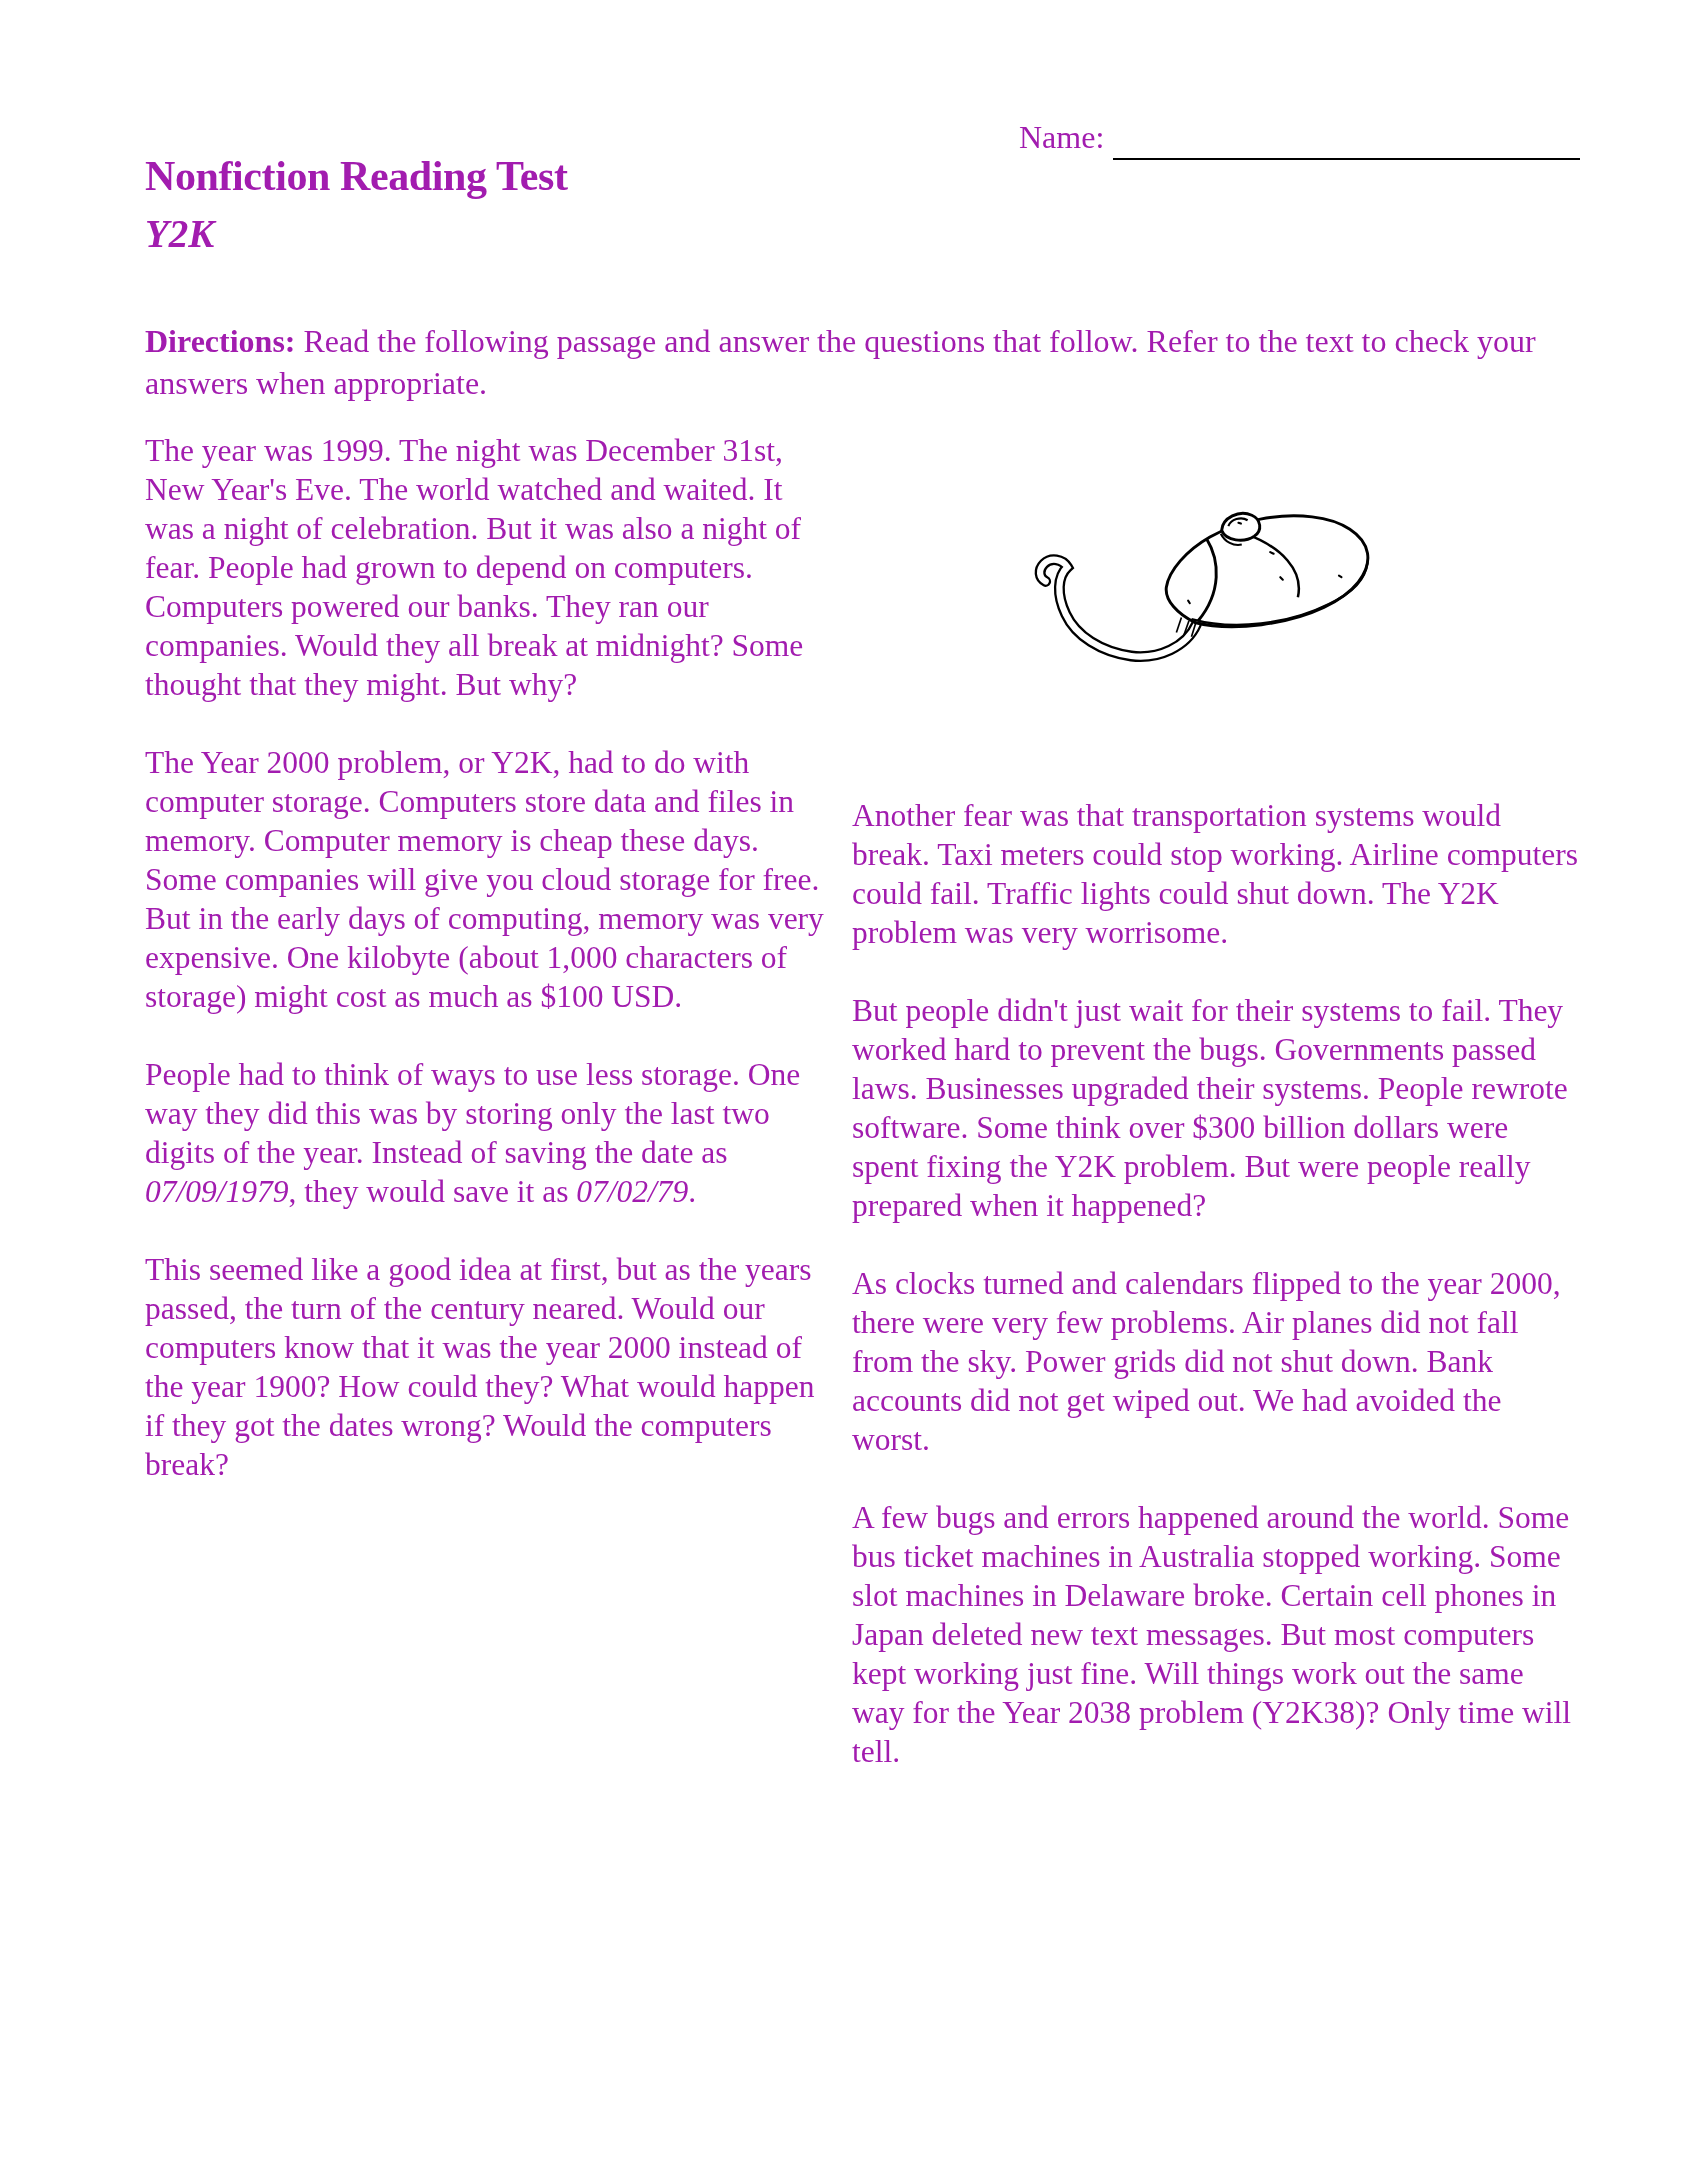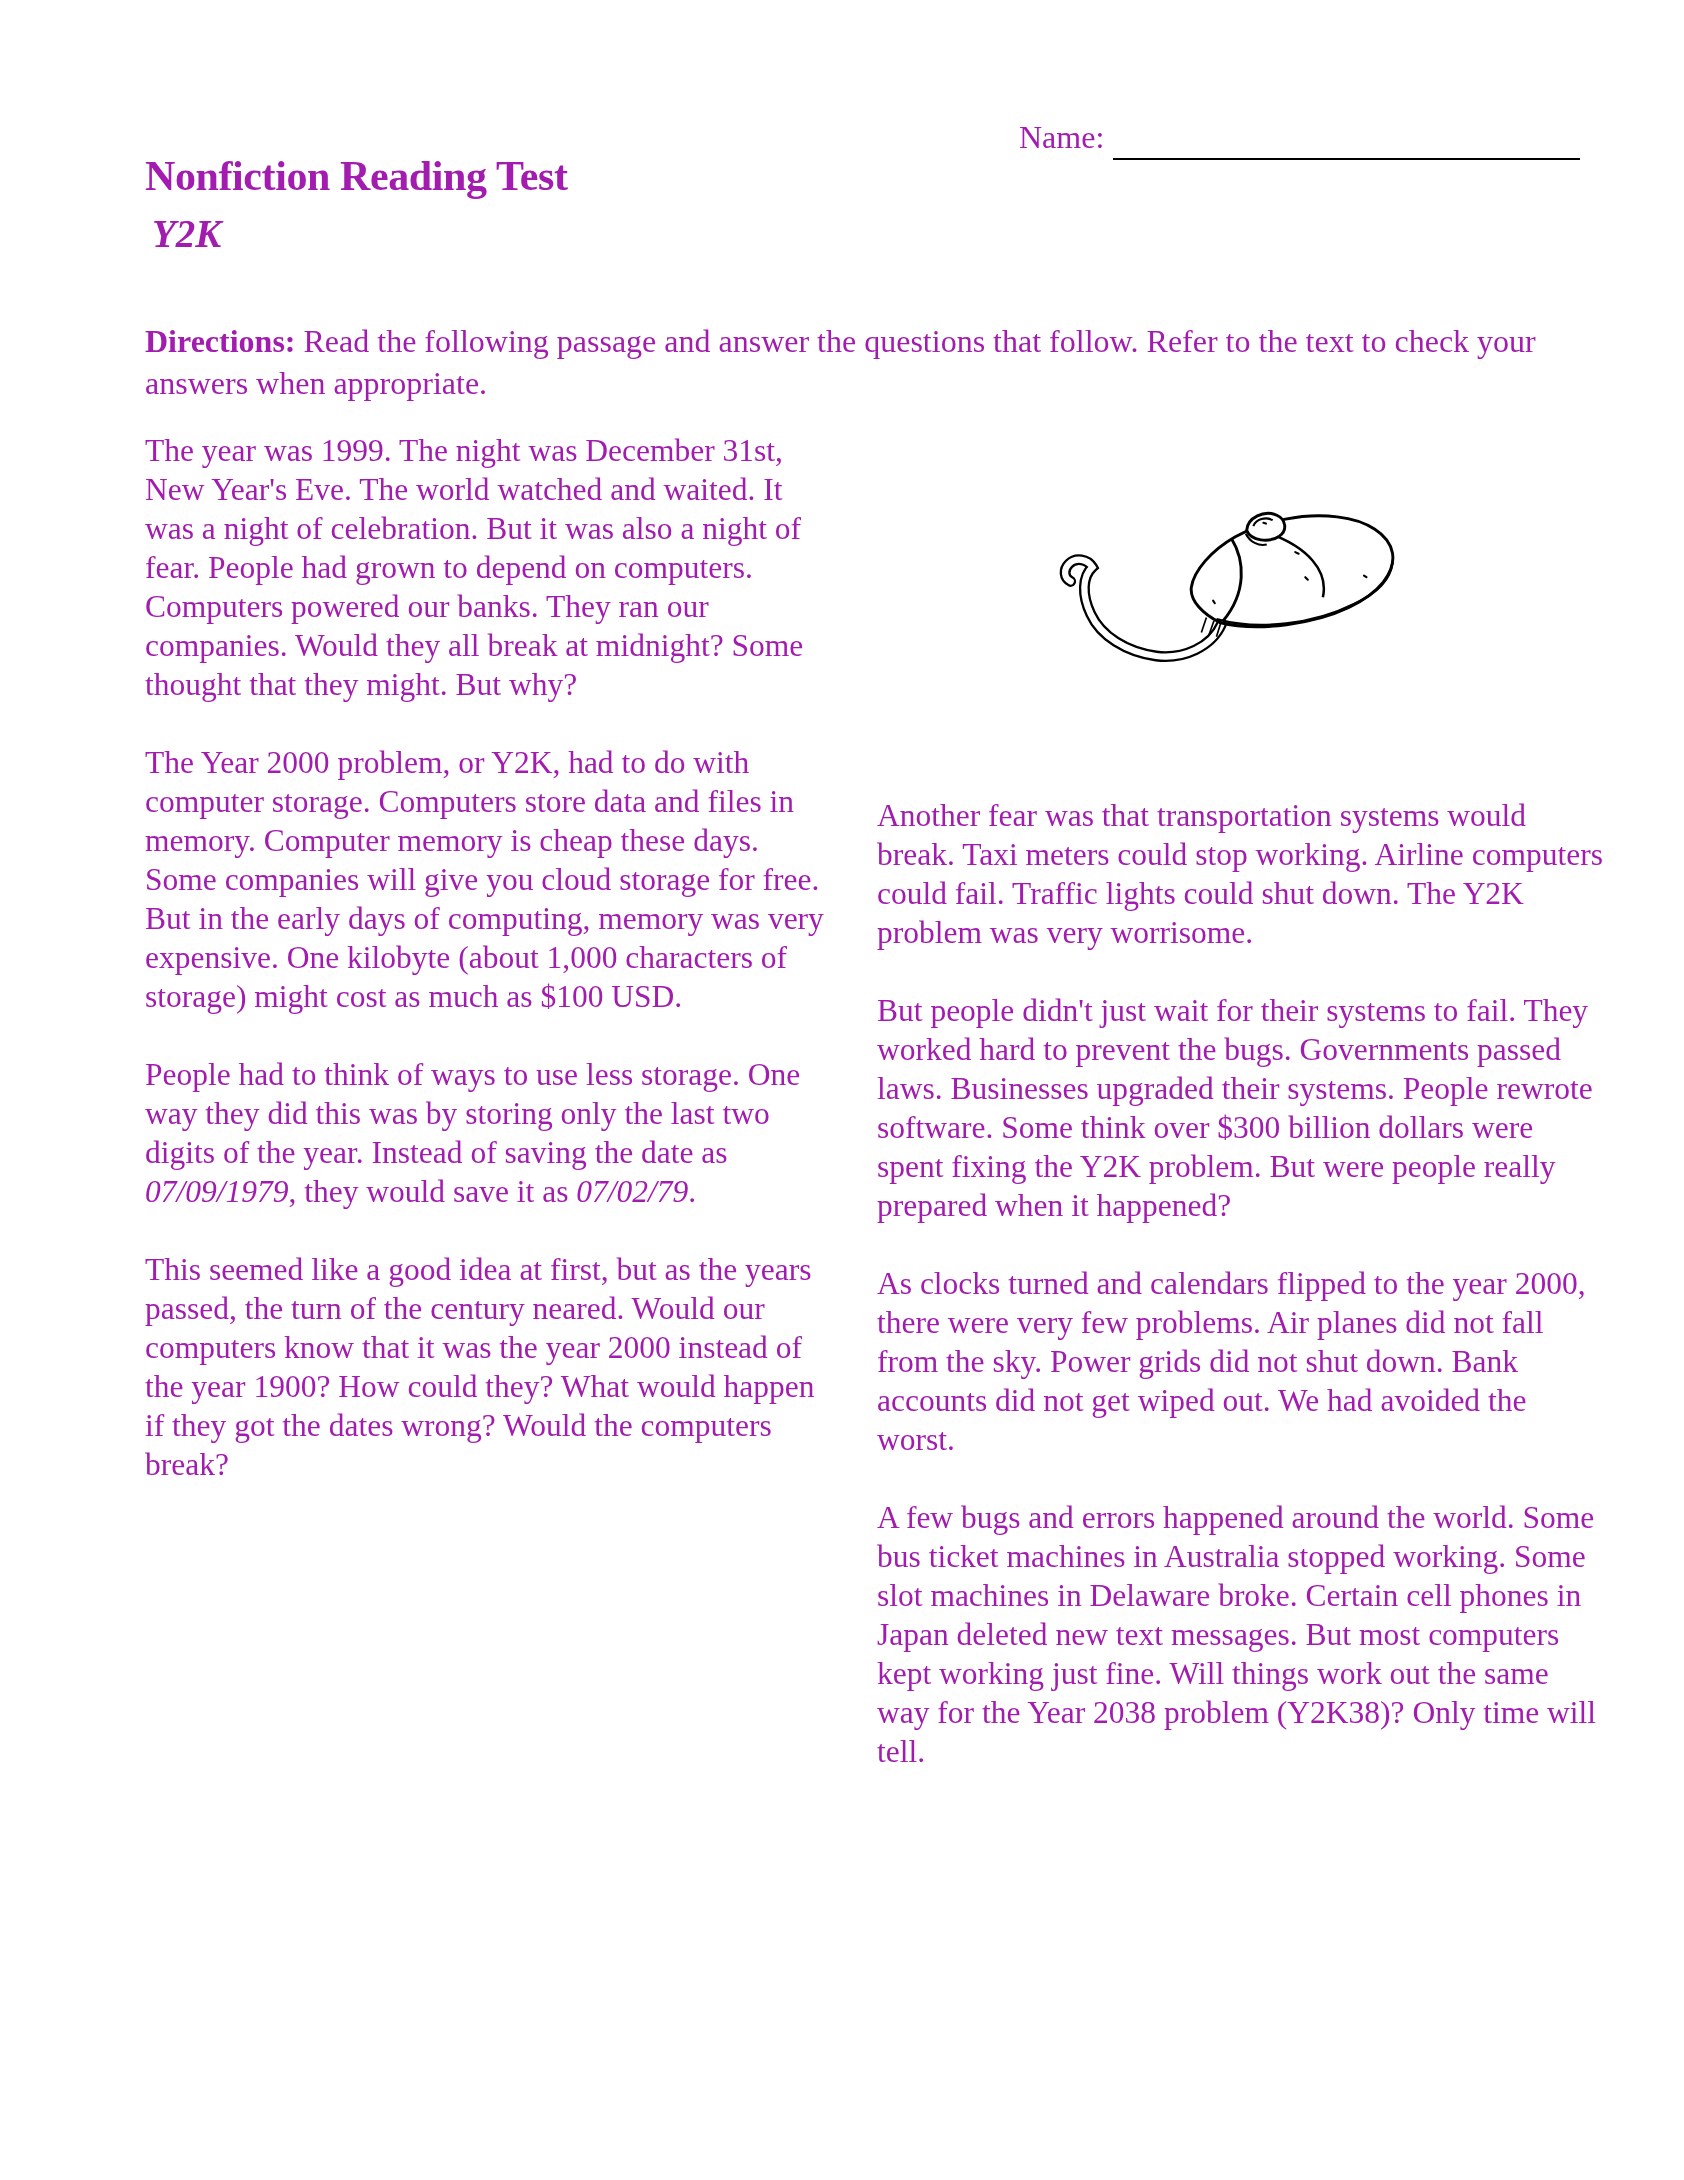--- a/index.html
+++ b/index.html
@@ -38,36 +38,35 @@
     font-weight: bold;
     letter-spacing: -0.4px;
   }
   .page-subtitle {
     position: absolute;
     left: 145px;
     top: 211px;
     font-size: 39px;
     font-weight: bold;
     font-style: italic;
-    margin-left: 7px;
   }
   .directions {
     position: absolute;
     left: 145px;
     top: 288px;
     width: 1404px;
     font-size: 32px;
     line-height: 42px;
   }
   .columns {
     position: absolute;
     left: 145px;
     top: 431px;
     display: flex;
-    gap: 49px;
+    gap: 24px;
   }
   .col-left  { width: 683px; }
   .col-right { width: 726px; }
   .passage-para {
     font-size: 31.5px;
     line-height: 39px;
     margin: 0 0 39px 0;
     text-align: left;
   }
   .mouse-figure {

